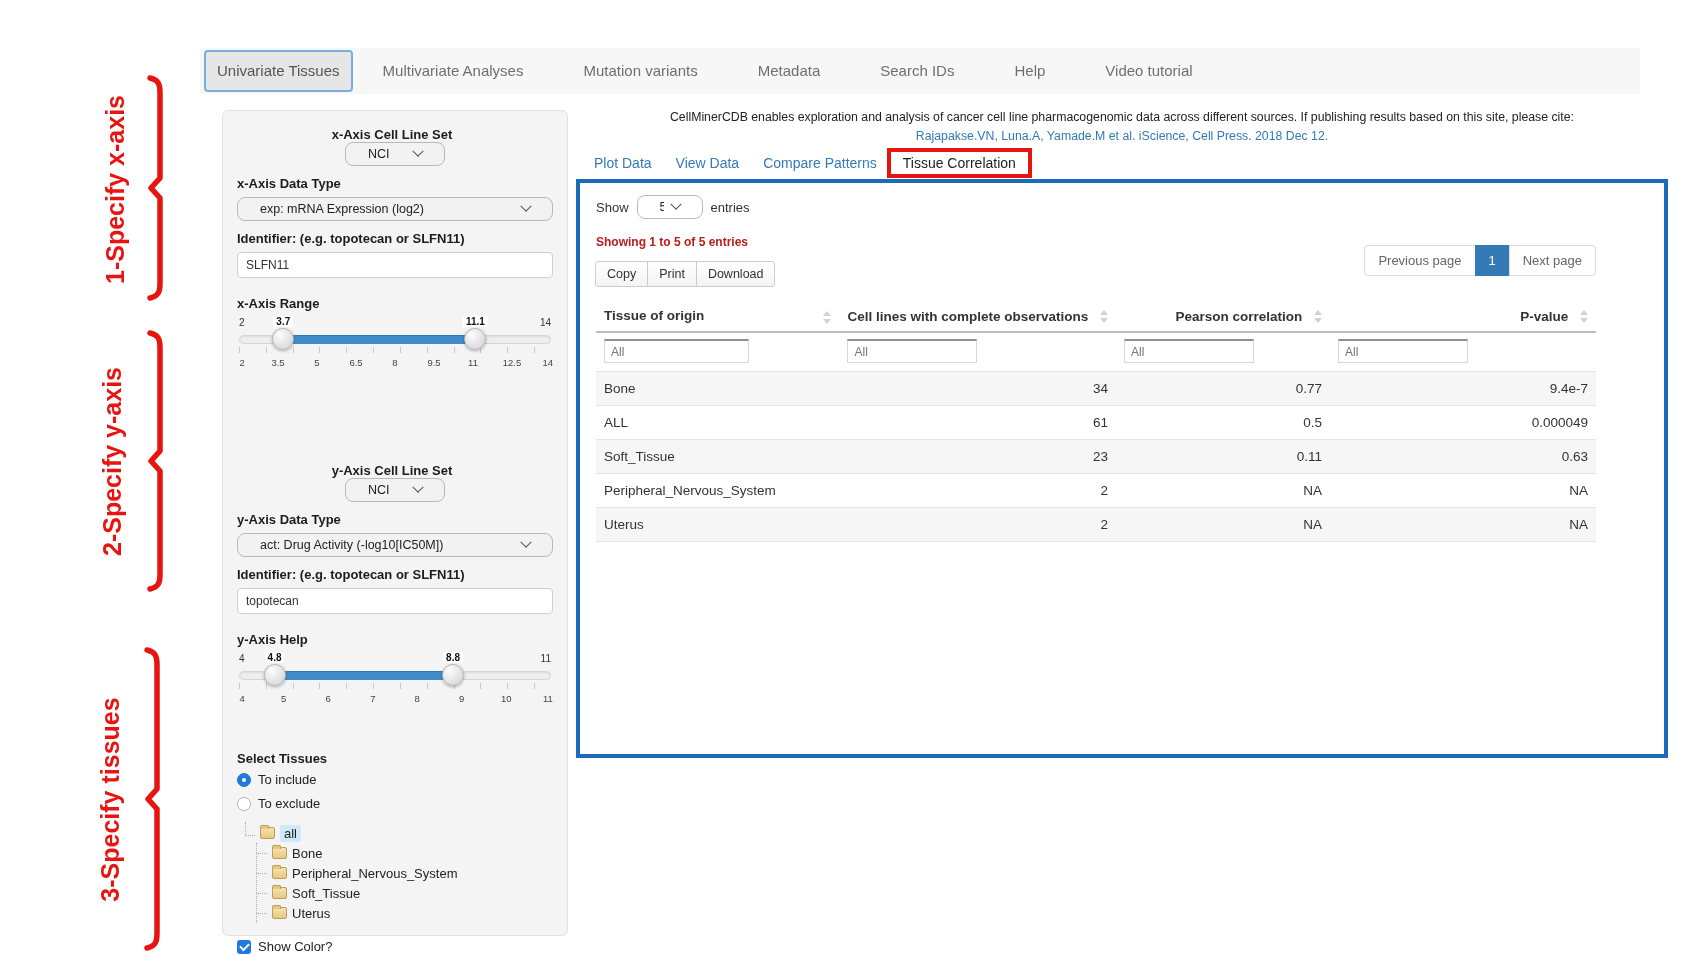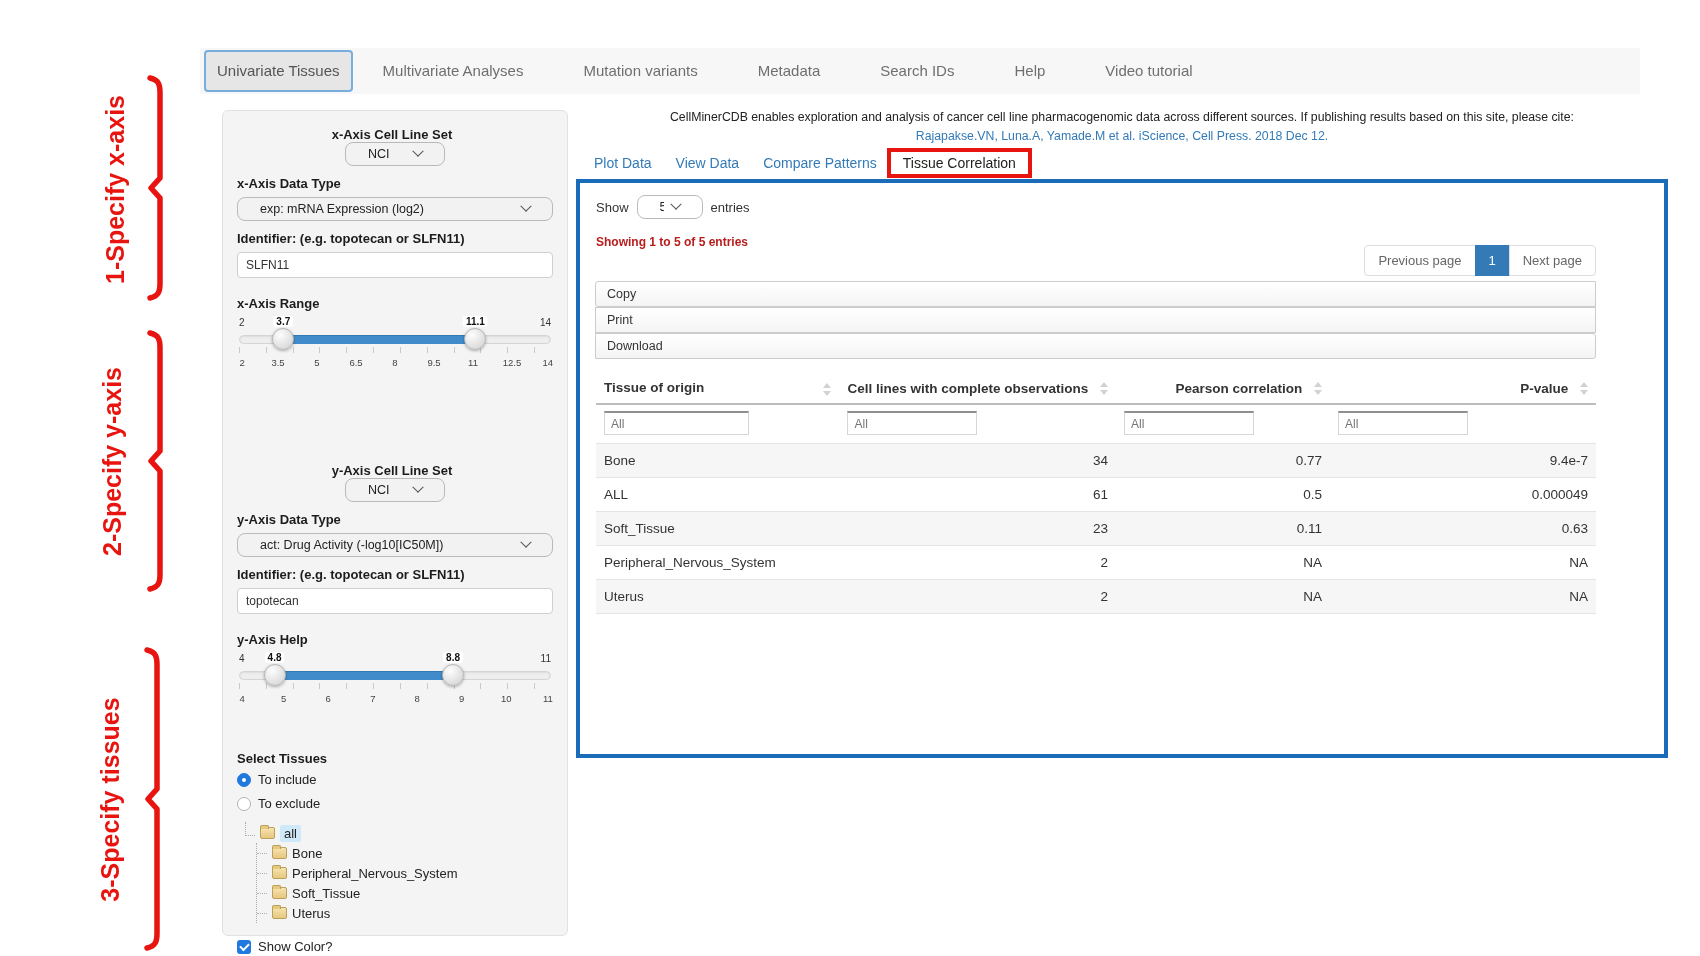--- a/index.html
+++ b/index.html
@@ -100,21 +100,21 @@
   .show-row .select-box { width:66px; margin:0 8px; background:#fff; border-color:#bbb; }
   .showing-text { font-size:12px; color:#b91c1c; margin-top:16px;font-weight:bold; }
 
   .pagination { position:absolute; top:50px; right:0; display:flex; }
   .page-btn { font-size:13px; color:#666; background:#fff; border:1px solid #ddd; padding:7px 13px;
               cursor:pointer; margin-left:-1px; white-space:nowrap; }
   .page-btn.first { border-radius:4px 0 0 4px; }
   .page-btn.last { border-radius:0 4px 4px 0;text-align:center; }
   .page-btn.active { background:#337ab7; border-color:#337ab7; color:#fff; }
 
-  .export-group { margin-top:32px; display:flex;flex-direction:column; }
+  .export-group { margin-top:12px; display:flex; }
   .exp-btn { font-size:12.5px; color:#333; background:linear-gradient(#fff,#f4f4f4);
              border:1px solid #ccc; padding:5px 11px; margin-left:-1px; cursor:pointer; }
   .exp-btn.first { border-radius:3px 0 0 3px; }
   .exp-btn.last { border-radius:0 3px 3px 0; }
 
   table.data { width:1000px; border-collapse:collapse; margin-top:14px; font-size:13.5px; color:#333; }
   table.data th { font-weight:bold; padding:7px 8px; border-bottom:2px solid #bdbdbd; white-space:nowrap; }
   th.c1 { text-align:left; width:25%; }
   th.c2 { text-align:left; width:25%;margin-top:46px; }
   th.c3 { text-align:right; width:22%; }

